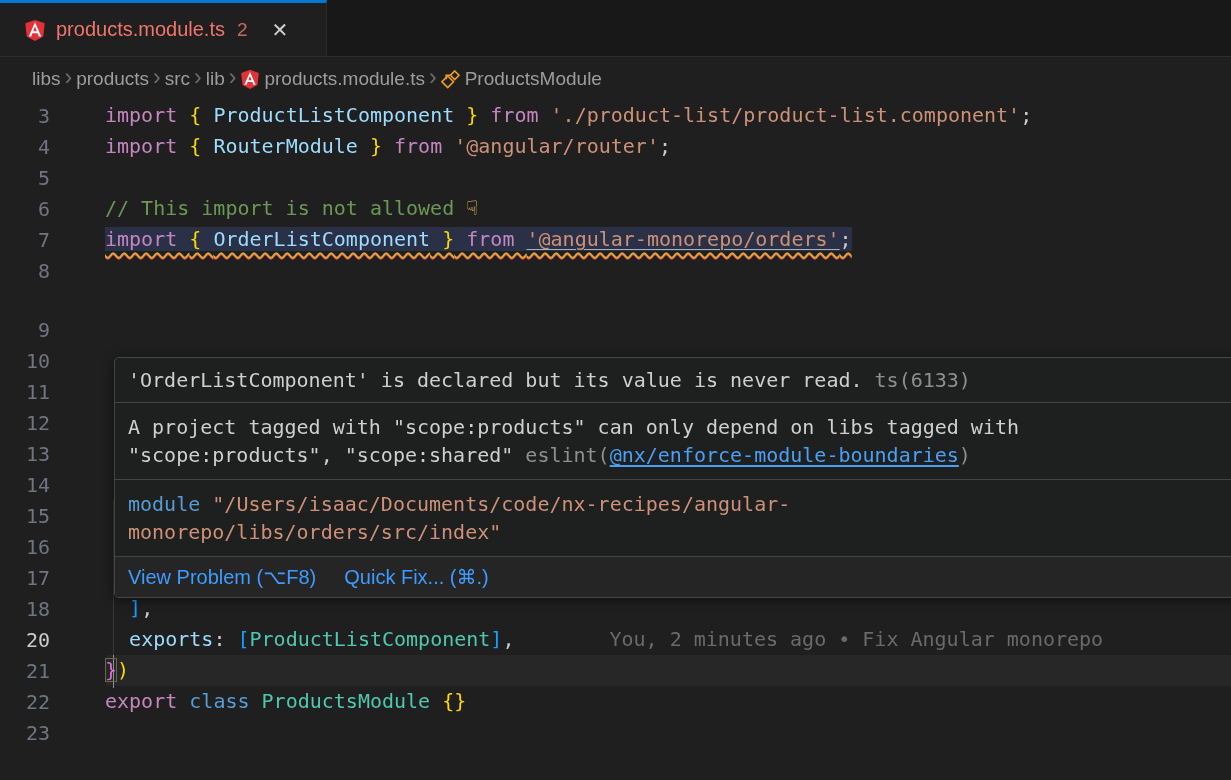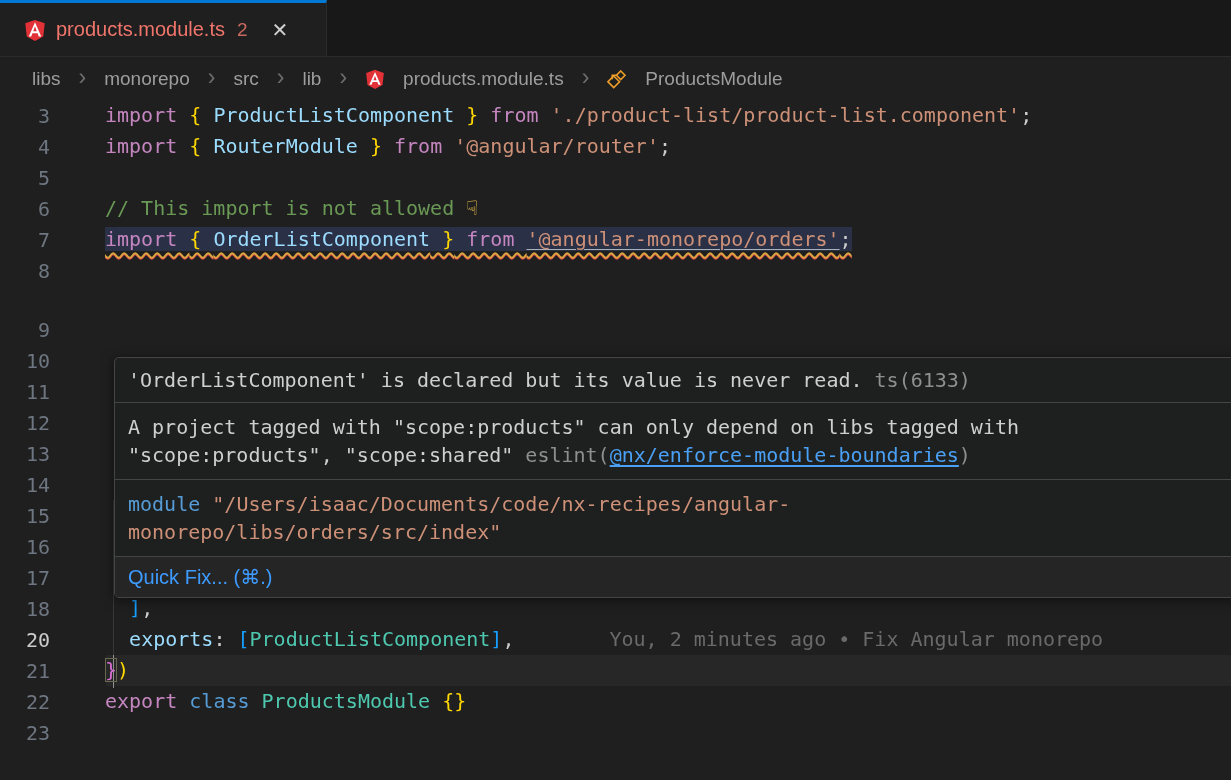--- a/index.html
+++ b/index.html
@@ -11,21 +11,21 @@
             display:flex; align-items:stretch; }
   .tab { width:327px; background:#1f1f1f; border-top:3px solid #0078d4;
          border-right:1px solid #2b2b2b; display:flex; align-items:center;
          gap:10px; padding:0 16px 0 24px; cursor:pointer; }
   .tab-label { color:#f0756b; font-size:20px; }
   .tab-badge { color:#c9685e; font-size:19px; margin-left:2px; }
   .tab-close { color:#d0d0d0; font-size:20px; margin-left:14px; }
 
   
   .crumbs { height:43px; background:#1f1f1f; display:flex; align-items:center;
-            padding-left:32px; gap:18px; color:#9d9d9d; font-size:19px; }
+            padding-left:32px; gap:4px; color:#9d9d9d; font-size:19px; }
   .crumb { cursor:pointer; }
   .chev { color:#6e6e6e; font-size:23px; line-height:1; padding-bottom:3px; }
   .cicon { display:flex; align-items:center; }
 
   
   .editor { position:relative; width:1231px; height:680px; }
   .overlays { position:absolute; inset:0; z-index:0; }
   .vg { position:absolute; width:1px; background:#383838; }
   .vg.bright { background:#8f8f8f; }
   .curline { position:absolute; left:106px; right:0; height:31px; background:#272727; }
@@ -90,21 +90,21 @@
     </span>
     <span class="tab-label">products.module.ts</span>
     <span class="tab-badge">2</span>
     <span class="tab-close">✕</span>
   </div>
 </div>
 
 <div class="crumbs">
   <span class="crumb">libs</span>
   <span class="chev">›</span>
-  <span class="crumb">monorepo</span>
+  <span class="crumb">products</span>
   <span class="chev">›</span>
   <span class="crumb">src</span>
   <span class="chev">›</span>
   <span class="crumb">lib</span>
   <span class="chev">›</span>
   <span class="cicon">
     <svg width="20" height="20" viewBox="0 0 24 24">
       <polygon points="12,1 22.6,4.7 21,19.2 12,24 3,19.2 1.4,4.7" fill="#e23237"></polygon>
       <path fill="#ffffff" d="M12 3.6 L5.2 19 H7.9 L9.2 15.6 H14.8 L16.1 19 H18.8 Z M12 8 L13.9 13.4 H10.1 Z"></path>
     </svg>
@@ -214,16 +214,17 @@
       </div>
     </div>
 
   <div class="hover">
       <div class="hsec"><span class="hseg t">'OrderListComponent' is declared but its value is never read.</span><span class="hseg dim"> ts(6133)</span></div>
       <div class="hsec pad10"><span class="hseg t">A project tagged with "scope:products" can only depend on libs tagged with
 "scope:products", "scope:shared" </span><span class="hseg dim">eslint(</span><span class="hseg lk2">@nx/enforce-module-boundaries</span><span class="hseg dim">)</span></div>
       <div class="hsec pad10"><span class="hseg kwb">module </span><span class="hseg st">"/Users/isaac/Documents/code/nx-recipes/angular-
 monorepo/libs/orders/src/index"</span></div>
       <div class="hactions">
+        <span class="haction">View Problem (⌥F8)</span>
         <span class="haction">Quick Fix... (⌘.)</span>
       </div>
     </div>
 </div>
 
 </body></html>

